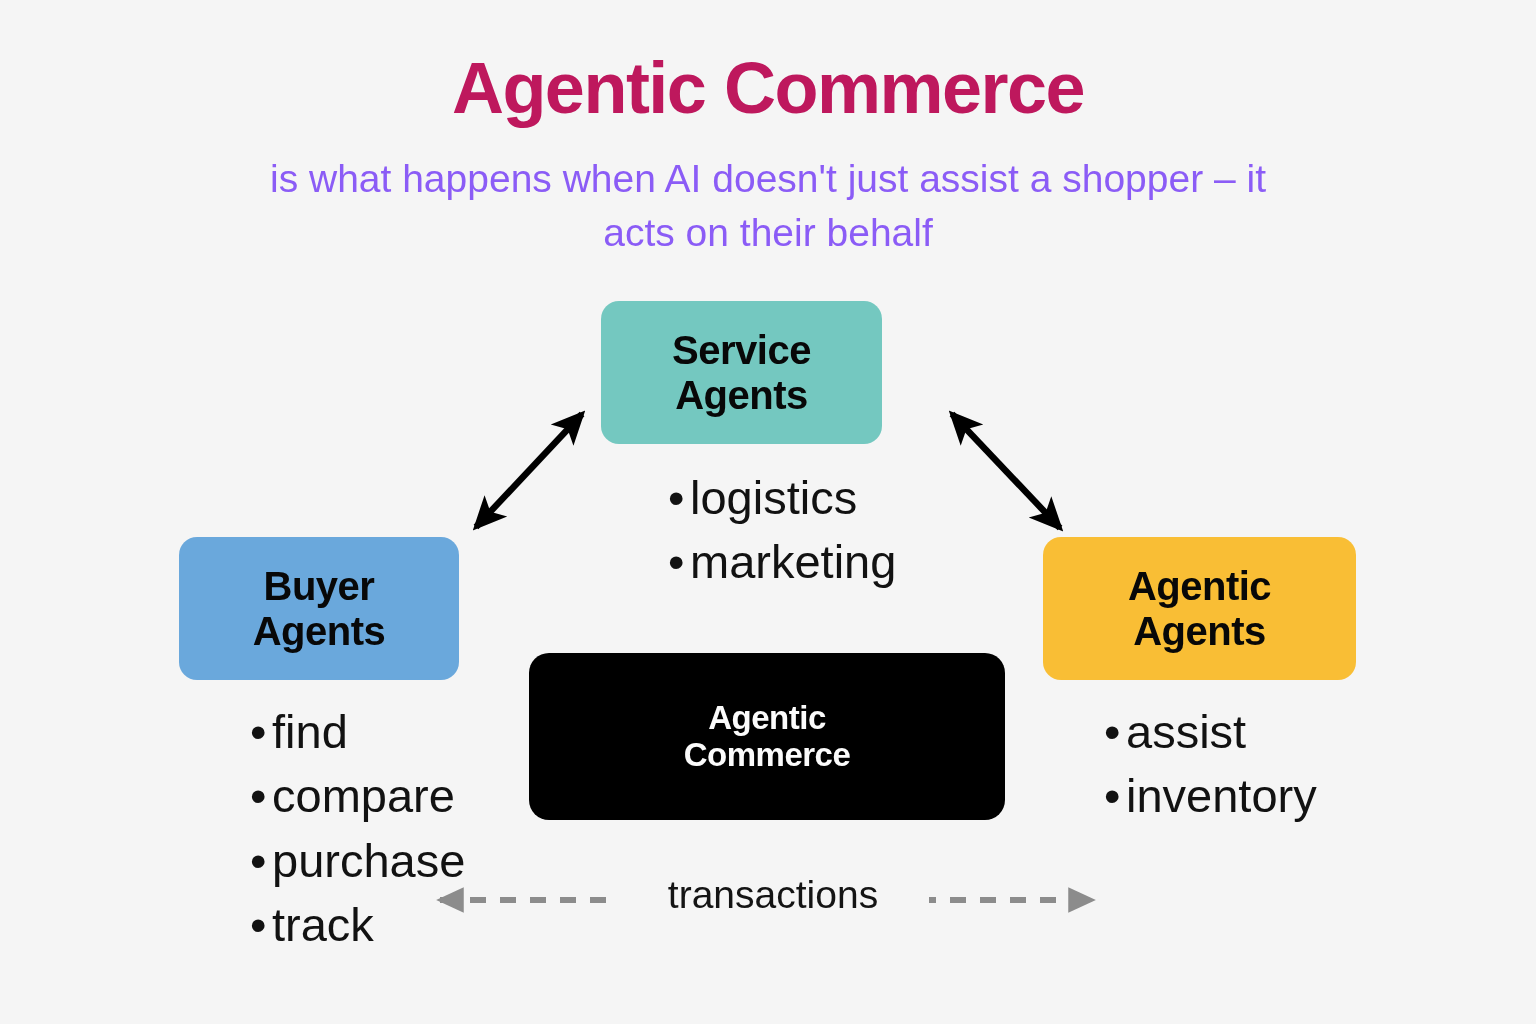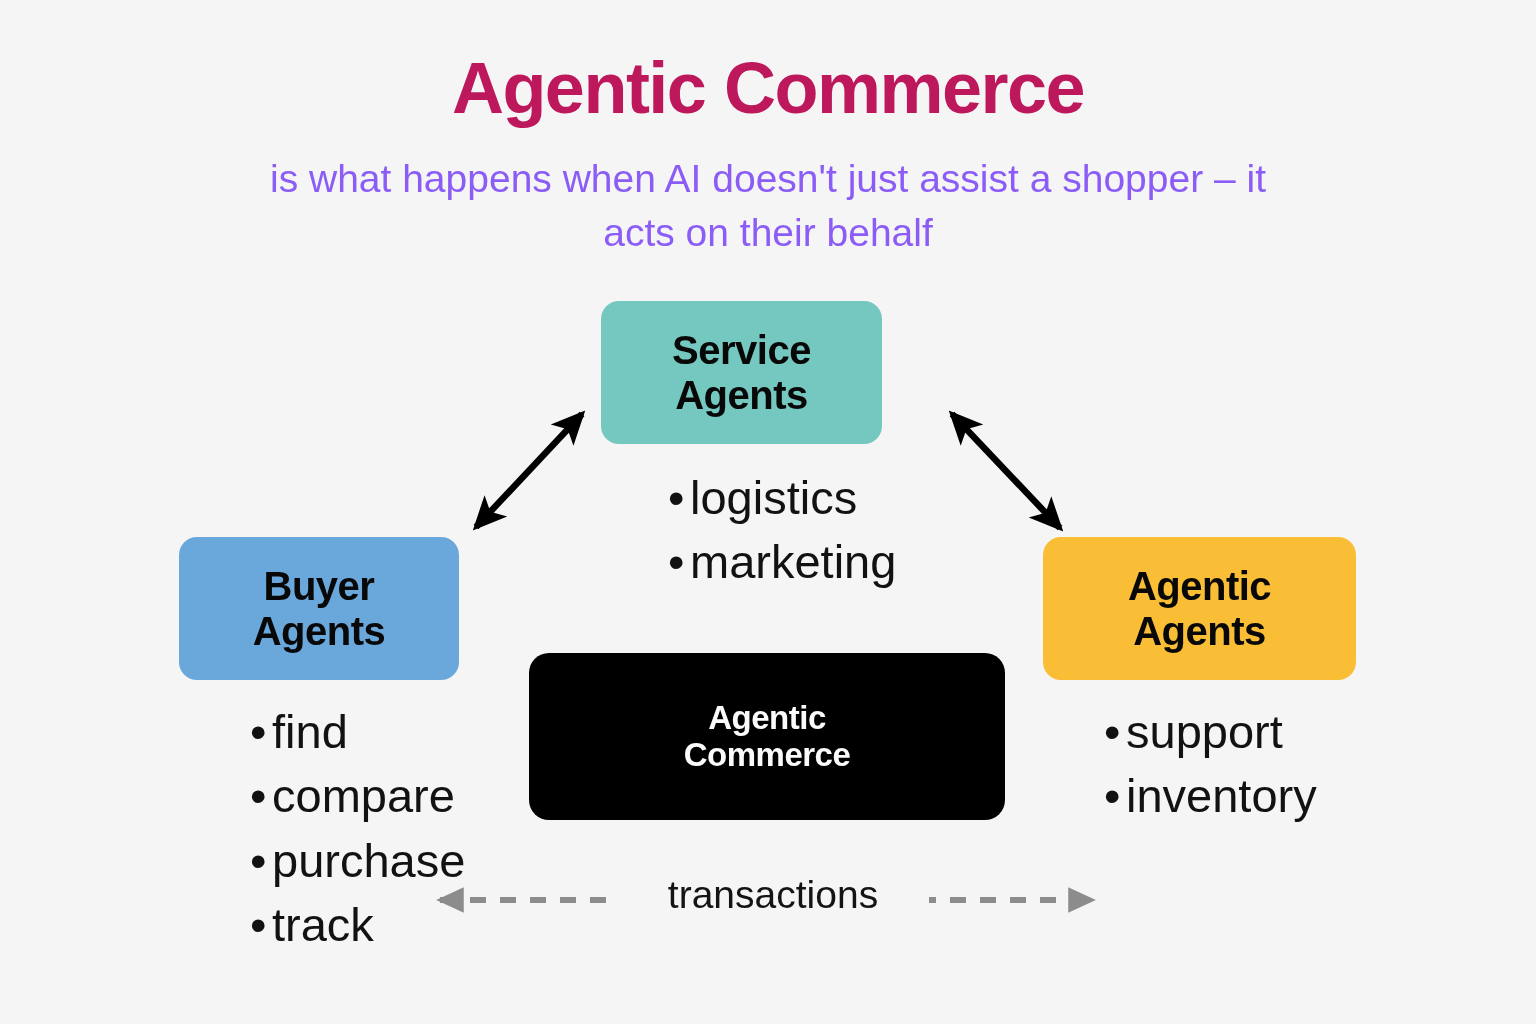--- a/index.html
+++ b/index.html
@@ -213,17 +213,17 @@
     </div>
 
   <div class="bullets" id="bullets-buyer">
       <span class="bullet-row"><span class="dot">•</span><span>find</span></span>
       <span class="bullet-row"><span class="dot">•</span><span>compare</span></span>
       <span class="bullet-row"><span class="dot">•</span><span>purchase</span></span>
       <span class="bullet-row"><span class="dot">•</span><span>track</span></span>
     </div>
 
   <div class="bullets" id="bullets-seller">
-      <span class="bullet-row"><span class="dot">•</span><span>support</span></span>
+      <span class="bullet-row"><span class="dot">•</span><span>assist</span></span>
       <span class="bullet-row"><span class="dot">•</span><span>inventory</span></span>
     </div>
 
 </div>
 
 </body></html>

